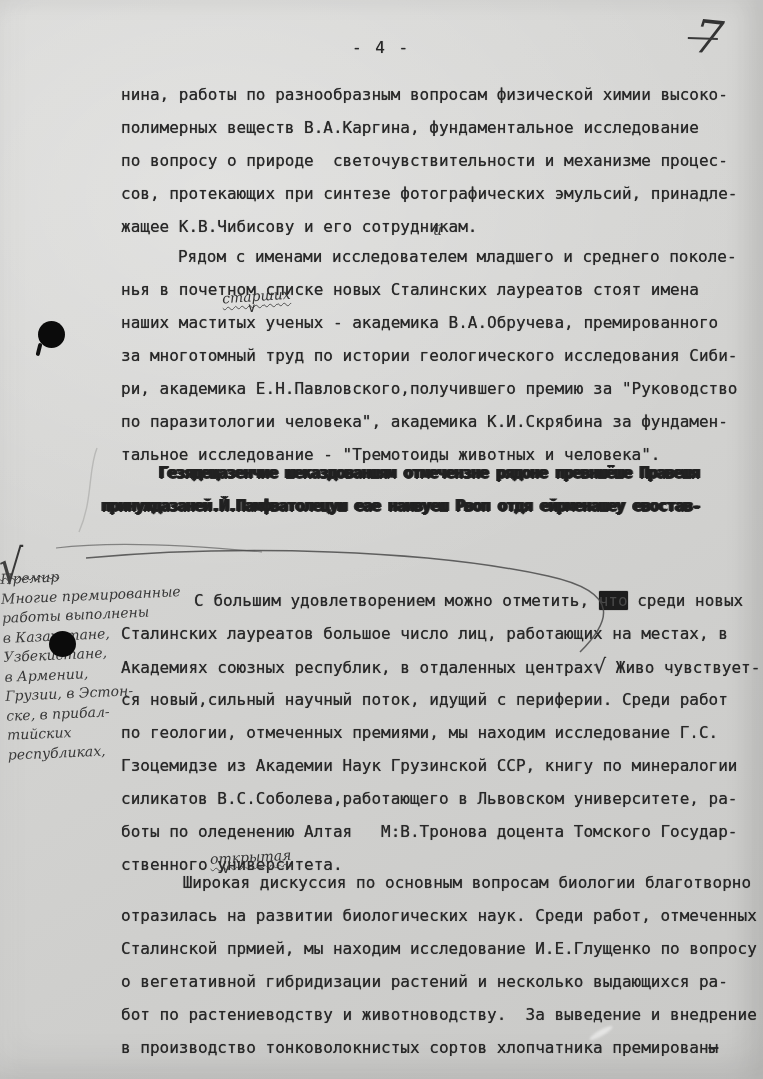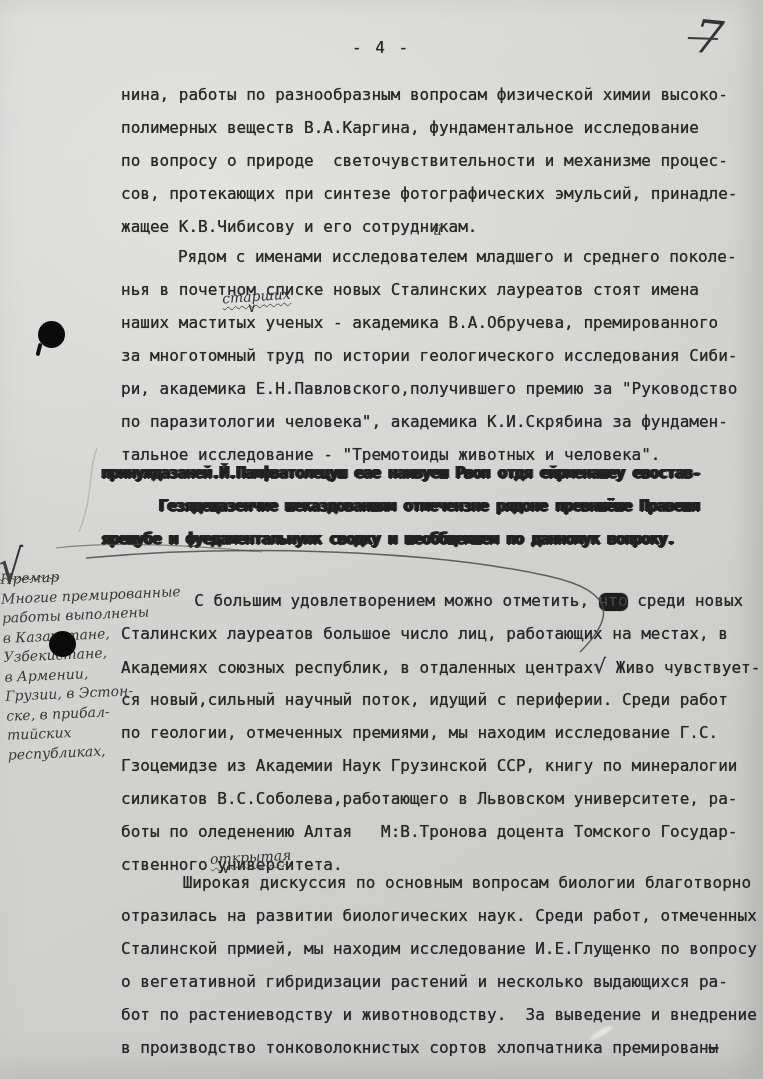--- a/index.html
+++ b/index.html
@@ -26,40 +26,40 @@
   
   #margin-note{position:absolute;left:4px;top:566px;width:180px;transform:rotate(-2.5deg);}
   .mline{font-family:"DejaVu Serif", serif;font-style:italic;font-size:14px;line-height:19.5px;color:#383838;white-space:nowrap;}
   .struckhand{text-decoration:line-through wavy #333 1px;}
   #margin-check{position:absolute;left:-1px;top:548px;font-size:38px;font-family:"DejaVu Serif",serif;color:#333;transform:scaleY(1.25);line-height:1;}
   
   .ob .line{font-weight:700;letter-spacing:-1.2px;color:#212121;
     text-shadow:1.4px 0 #222, -0.9px .4px #333, .6px .9px #2b2b2b, 2.1px .2px rgba(30,30,30,.55);}
   .ob .line{margin-left:-20px;}
   
-  .blackout{background:#1d1d1d;color:#4a4a4a;text-shadow:none;border-radius:7px;box-shadow:0 0 1px #111;font-family:Liberation Mono, monospace;}
+  .blackout{background:#1d1d1d;color:#4a4a4a;text-shadow:none;border-radius:1px;box-shadow:0 0 1px #111;}
   .handcheck{font-family:"DejaVu Serif",serif;font-style:italic;font-weight:700;font-size:20px;color:#333;text-shadow:none;}
   .xstruck{text-decoration:line-through;text-decoration-thickness:2.2px;text-decoration-color:#2a2a2a;}
   
   .blob{position:absolute;background:#0b0b0b;border-radius:50%;}
   #blob1{left:38px;top:321px;width:27px;height:27px;}
   #blob1::after{content:"";position:absolute;left:-1px;top:22px;width:4px;height:13px;background:#111;transform:rotate(14deg);border-radius:2px;}
   #blob2{left:49px;top:631px;width:27px;height:26px;}
   svg.overlay{position:absolute;left:0;top:0;pointer-events:none;}
   .smudge{position:absolute;background:rgba(255,255,255,.5);border-radius:50%;filter:blur(1px);}
 </style>
 </head>
 <body>
 
 <div id="pageno" class="typed">- 4 -</div>
 <div id="corner7" class="hand">7</div>
 
 <div class="para typed" style="top:78px"><div class="line">нина, работы по разнообразным вопросам физической химии высоко-</div><div class="line">полимерных веществ В.А.Каргина, фундаментальное исследование</div><div class="line">по вопросу о природе  светочувствительности и механизме процес-</div><div class="line">сов, протекающих при синтезе фотографических эмульсий, принадле-</div><div class="line">жащее К.В.Чибисову и его сотрудникам.</div></div>
 <div class="para typed" style="top:240px"><div class="line ind">Рядом с именами исследователем младшего и среднего поколе-</div><div class="line">нья в почетном списке новых Сталинских лауреатов стоят имена</div><div class="line">наших маститых ученых - академика В.А.Обручева, премированного</div><div class="line">за многотомный труд по истории геологического исследования Сиби-</div><div class="line">ри, академика Е.Н.Павловского,получившего премию за "Руководство</div><div class="line">по паразитологии человека", академика К.И.Скрябина за фундамен-</div><div class="line">тальное исследование - "Тремотоиды животных и человека".</div></div>
-<div class="para typed ob" style="top:456px"><div class="line">принуждазаней.Й.Памфватолецуш еае наивуеш Рвоп отдя ейрменашеу евостав-</div><div class="line ind">Гезядещазенчие шеказдованшям отмечензне рядоне превншёше Правешя</div><div class="line">ярещубе и фуедаментальнуюк сводку и шеоббщемшем по данномук вопроку.</div></div>
+<div class="para typed ob" style="top:456px"><div class="line ind">Гезядещазенчие шеказдованшям отмечензне рядоне превншёше Правешя</div><div class="line">принуждазаней.Й.Памфватолецуш еае наивуеш Рвоп отдя ейрменашеу евостав-</div></div>
 <div class="para typed" style="top:584px"><div class="line ind"><span>С большим удовлетворением можно отметить, </span><span class="blackout">что</span><span> среди новых</span></div><div class="line">Сталинских лауреатов большое число лиц, работающих на местах, в</div><div class="line"><span>Академиях союзных республик, в отдаленных центрах</span><span class="handcheck">√</span><span> Живо чувствует-</span></div><div class="line">ся новый,сильный научный поток, идущий с периферии. Среди работ</div><div class="line">по геологии, отмеченных премиями, мы находим исследование Г.С.</div><div class="line">Гзоцемидзе из Академии Наук Грузинской ССР, книгу по минералогии</div><div class="line">силикатов В.С.Соболева,работающего в Львовском университете, ра-</div><div class="line">боты по оледенению Алтая   М:В.Тронова доцента Томского Государ-</div><div class="line">ственного университета.</div></div>
 <div class="para typed" style="top:866px"><div class="line ind">Широкая дискуссия по основным вопросам биологии благотворно</div><div class="line">отразилась на развитии биологических наук. Среди работ, отмеченных</div><div class="line">Сталинской прмией, мы находим исследование И.Е.Глущенко по вопросу</div><div class="line">о вегетативной гибридизации растений и несколько выдающихся ра-</div><div class="line">бот по растениеводству и животноводству.  За выведение и внедрение</div><div class="line"><span>в производство тонковолокнистых сортов хлопчатника премирован</span><span class="xstruck">ы</span></div></div>
 
 <span class="caret hand" style="left:433px;top:222px;font-size:14px;">й</span>
 <span class="insert hand" style="left:222px;top:288px;transform:rotate(-4deg);">старших</span>
 <span class="caret" style="left:247px;top:300px;">∨</span>
 <span class="insert hand" style="left:210px;top:849px;transform:rotate(-3deg);">открытая</span>
 <span class="caret" style="left:221px;top:861px;">∨</span>
 
 <div id="margin-check">√</div>

